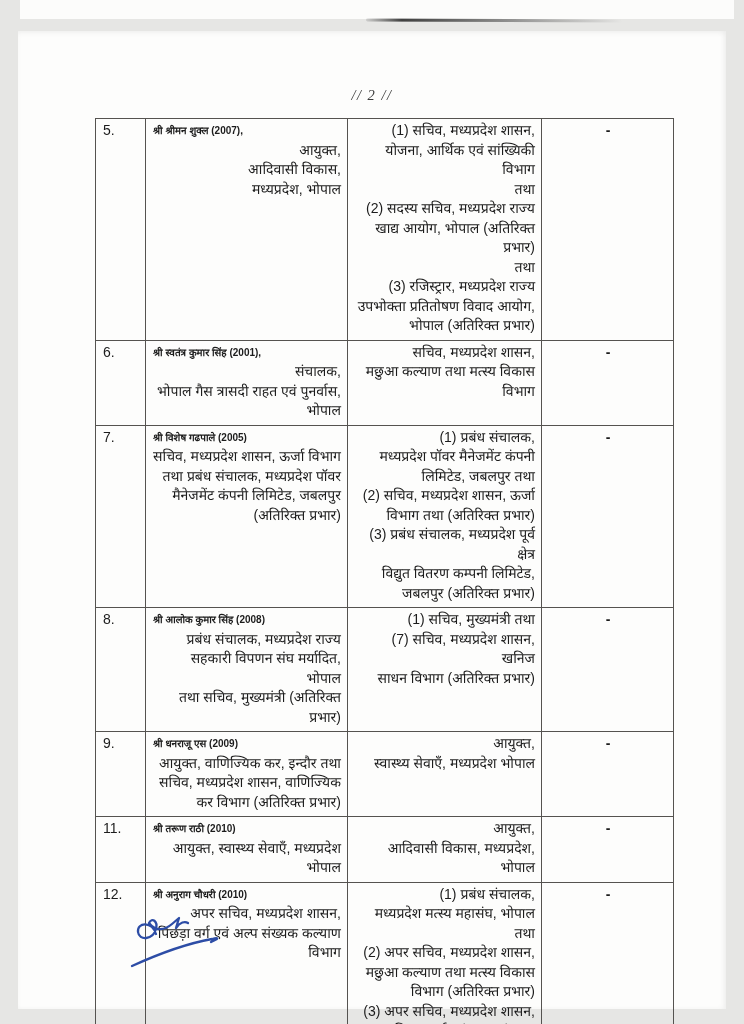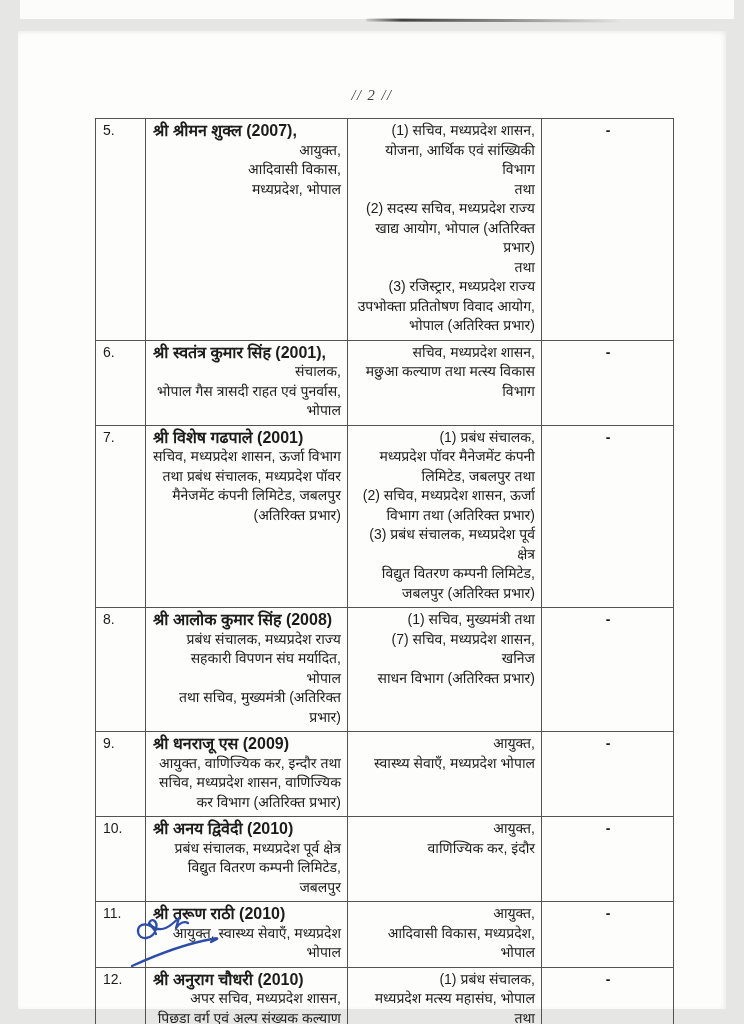--- a/index.html
+++ b/index.html
@@ -33,21 +33,21 @@
     position:absolute; left:95px; top:118px; width:578px;
     border-collapse:collapse; table-layout:fixed;
     background:transparent;
   }
   table.doc-table td {
     border:1px solid #555350; vertical-align:top;
     padding:2px 6px 4px 7px;
     font-size:14px; line-height:19.5px; color:#1c1c1c;
   }
   td.sno-cell { padding-left:11px; padding-top:3px; font-size:14.5px; }
-  .officer-name { font-weight:bold; font-size:16px; }
+  .officer-name { font-weight:bold; font-size:10px; }
   .officer-details, .posting-text { white-space:pre-line;text-align:right; }
   td.remark-cell { text-align:center; padding-top:2px; font-size:15px; font-weight:bold; color:#2a2a2a; }
   .signature-wrap { position:absolute; left:122px; top:908px; width:140px; height:70px; }
 </style>
 </head>
 <body>
 
 <div class="scan">
 
   <div class="prev-page-strip"></div>
@@ -96,21 +96,21 @@
         <td>
           <div class="posting-text">सचिव, मध्यप्रदेश शासन,
 मछुआ कल्याण तथा मत्स्य विकास
 विभाग</div>
         </td>
         <td class="remark-cell">-</td>
       </tr>
       <tr style="height:130px">
         <td class="sno-cell">7.</td>
         <td>
-          <div class="officer-name">श्री विशेष गढपाले (2001)</div>
+          <div class="officer-name">श्री विशेष गढपाले (2005)</div>
           <div class="officer-details">सचिव, मध्यप्रदेश शासन, ऊर्जा विभाग
 तथा प्रबंध संचालक, मध्यप्रदेश पॉवर
 मैनेजमेंट कंपनी लिमिटेड, जबलपुर
 (अतिरिक्त प्रभार)</div>
         </td>
         <td>
           <div class="posting-text">(1) प्रबंध संचालक,
 मध्यप्रदेश पॉवर मैनेजमेंट कंपनी
 लिमिटेड, जबलपुर तथा
 (2) सचिव, मध्यप्रदेश शासन, ऊर्जा
@@ -141,34 +141,20 @@
         <td class="sno-cell">9.</td>
         <td>
           <div class="officer-name">श्री धनराजू एस (2009)</div>
           <div class="officer-details">आयुक्त, वाणिज्यिक कर, इन्दौर तथा
 सचिव, मध्यप्रदेश शासन, वाणिज्यिक
 कर विभाग (अतिरिक्त प्रभार)</div>
         </td>
         <td>
           <div class="posting-text">आयुक्त,
 स्वास्थ्य सेवाएँ, मध्यप्रदेश भोपाल</div>
-        </td>
-        <td class="remark-cell">-</td>
-      </tr>
-      <tr style="height:68px">
-        <td class="sno-cell">10.</td>
-        <td>
-          <div class="officer-name">श्री अनय द्विवेदी (2010)</div>
-          <div class="officer-details">प्रबंध संचालक, मध्यप्रदेश पूर्व क्षेत्र
-विद्युत वितरण कम्पनी लिमिटेड,
-जबलपुर</div>
-        </td>
-        <td>
-          <div class="posting-text">आयुक्त,
-वाणिज्यिक कर, इंदौर</div>
         </td>
         <td class="remark-cell">-</td>
       </tr>
       <tr style="height:52px">
         <td class="sno-cell">11.</td>
         <td>
           <div class="officer-name">श्री तरूण राठी (2010)</div>
           <div class="officer-details">आयुक्त, स्वास्थ्य सेवाएँ, मध्यप्रदेश
 भोपाल</div>
         </td>

